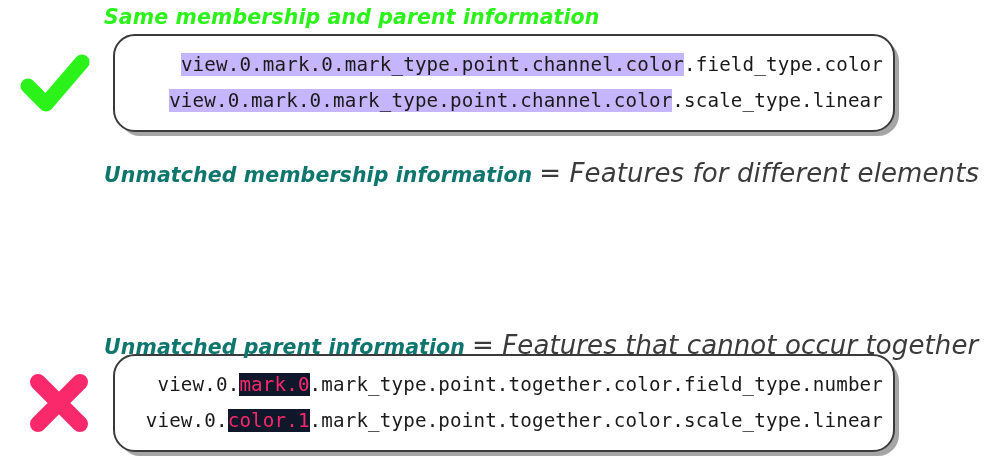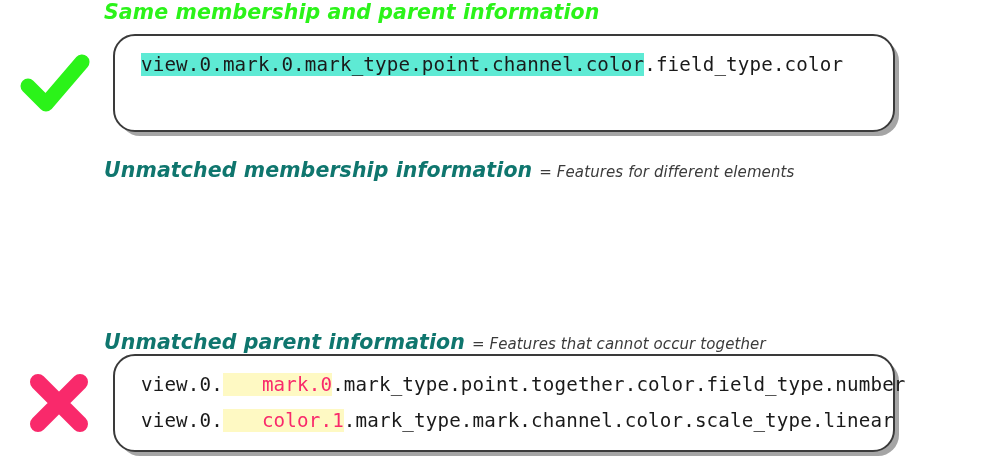--- a/index.html
+++ b/index.html
@@ -12,20 +12,21 @@
     height: 470px;
     position: relative;
     font-family: "DejaVu Sans", sans-serif;
     overflow: hidden;
   }
 
   .figure {
     position: relative;
     width: 996px;
     height: 346px;
+    text-align: right;
   }
 
   
   .row {
     position: absolute;
     left: 0;
     width: 996px;
   }
   .row-1 { top: 0px;   height: 160px; }
   .row-2 { top: 158px; height: 160px; }
@@ -41,21 +42,21 @@
     font-size: 20.5px;
     font-style: italic;
     font-weight: bold;
     letter-spacing: 0.1px;
   }
   .heading .lbl-green { color: #2bf319; }
   .heading .lbl-pink  { color: #0f766e; }
   .heading .lbl-expl  {
     color: #3b3b3b;
     font-weight: normal;
-    font-size: 15px;
+    font-size: 26px;
     margin-left: 7px;
   }
 
   
   .codebox {
     position: absolute;
     box-sizing: border-box;
     background: #ffffff;
     border: 2.6px solid #3a3a3a;
     border-radius: 22px;
@@ -72,27 +73,26 @@
   }
   .code-line {
     font-family: "DejaVu Sans Mono", monospace;
     font-size: 19.2px;
     line-height: 36px;
     color: #1a1a1a;
     white-space: pre;
     letter-spacing: 0.15px;
   }
   .hl-green {
-    background: #5eead4;
+    background: #c4b5fd;
     color: #1a1a1a;
   }
   .hl-pink {
-    background: #fef9c3;
+    background: #0f172a;
     color: #f9296b;
-    padding-left: 39px;
   }
 
   
   .mark-icon {
     position: absolute;
     width: 74px;
     height: 74px;
   }
   .icon-1 { left: 18px; top: 48px;  }
   .icon-2 { left: 22px; top: 208px; }
@@ -108,38 +108,39 @@
       <path d="M10 38 L28 56 L64 14" fill="none" stroke="#2bf319" stroke-width="15" stroke-linecap="round" stroke-linejoin="round"></path>
     </svg>
 
     <div class="heading">
       <span class="lbl-green">Same membership and parent information</span><span class="lbl-expl"></span>
     </div>
 
     <div class="codebox box-1">
       <div class="code-lines">
         <div class="code-line"><span class="hl-green">view.0.mark.0.mark_type.point.channel.color</span><span>.field_type.color</span></div>
+        <div class="code-line"><span class="hl-green">view.0.mark.0.mark_type.point.channel.color</span><span>.scale_type.linear</span></div>
       </div>
     </div>
   </div>
 
   <div class="row row-2">
 
     <svg class="mark-icon icon-2" viewBox="0 0 74 74">
       <path d="M16 16 L58 58 M58 16 L16 58" fill="none" stroke="#f9296b" stroke-width="16" stroke-linecap="round"></path>
     </svg>
 
     <div class="heading">
       <span class="lbl-pink">Unmatched membership information</span><span class="lbl-expl">= Features for different elements</span>
     </div>
 
     <div class="codebox box-2">
       <div class="code-lines">
         <div class="code-line"><span>view.0.</span><span class="hl-pink">mark.0</span><span>.mark_type.point.together.color.field_type.number</span></div>
-        <div class="code-line"><span>view.0.</span><span class="hl-pink">color.1</span><span>.mark_type.mark.channel.color.scale_type.linear</span></div>
+        <div class="code-line"><span>view.0.</span><span class="hl-pink">color.1</span><span>.mark_type.point.together.color.scale_type.linear</span></div>
       </div>
     </div>
   </div>
 
   <div class="row row-3">
 
     <div class="heading">
       <span class="lbl-pink">Unmatched parent information</span><span class="lbl-expl">= Features that cannot occur together</span>
     </div>
 

